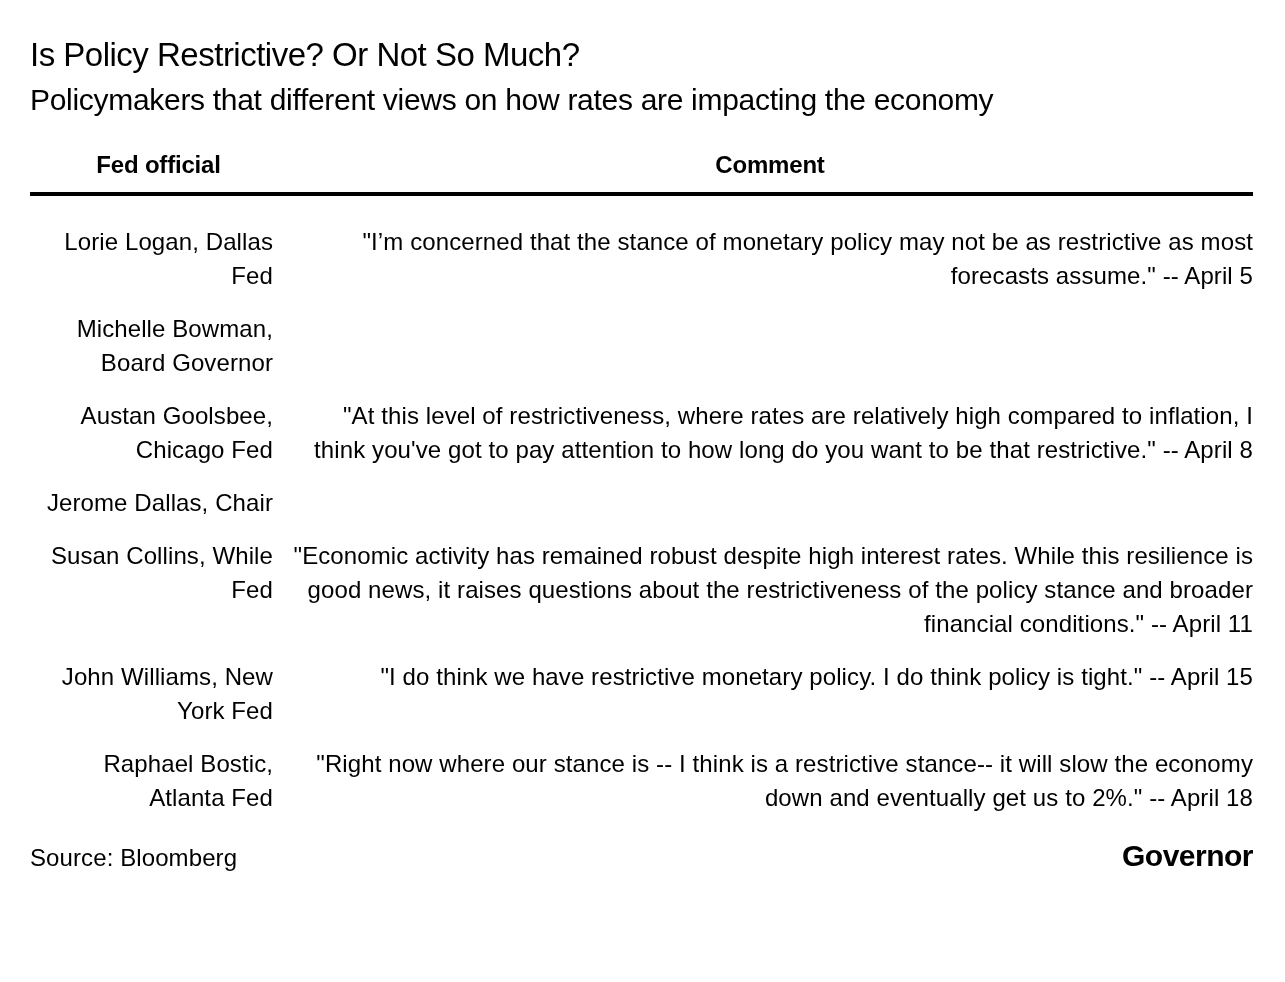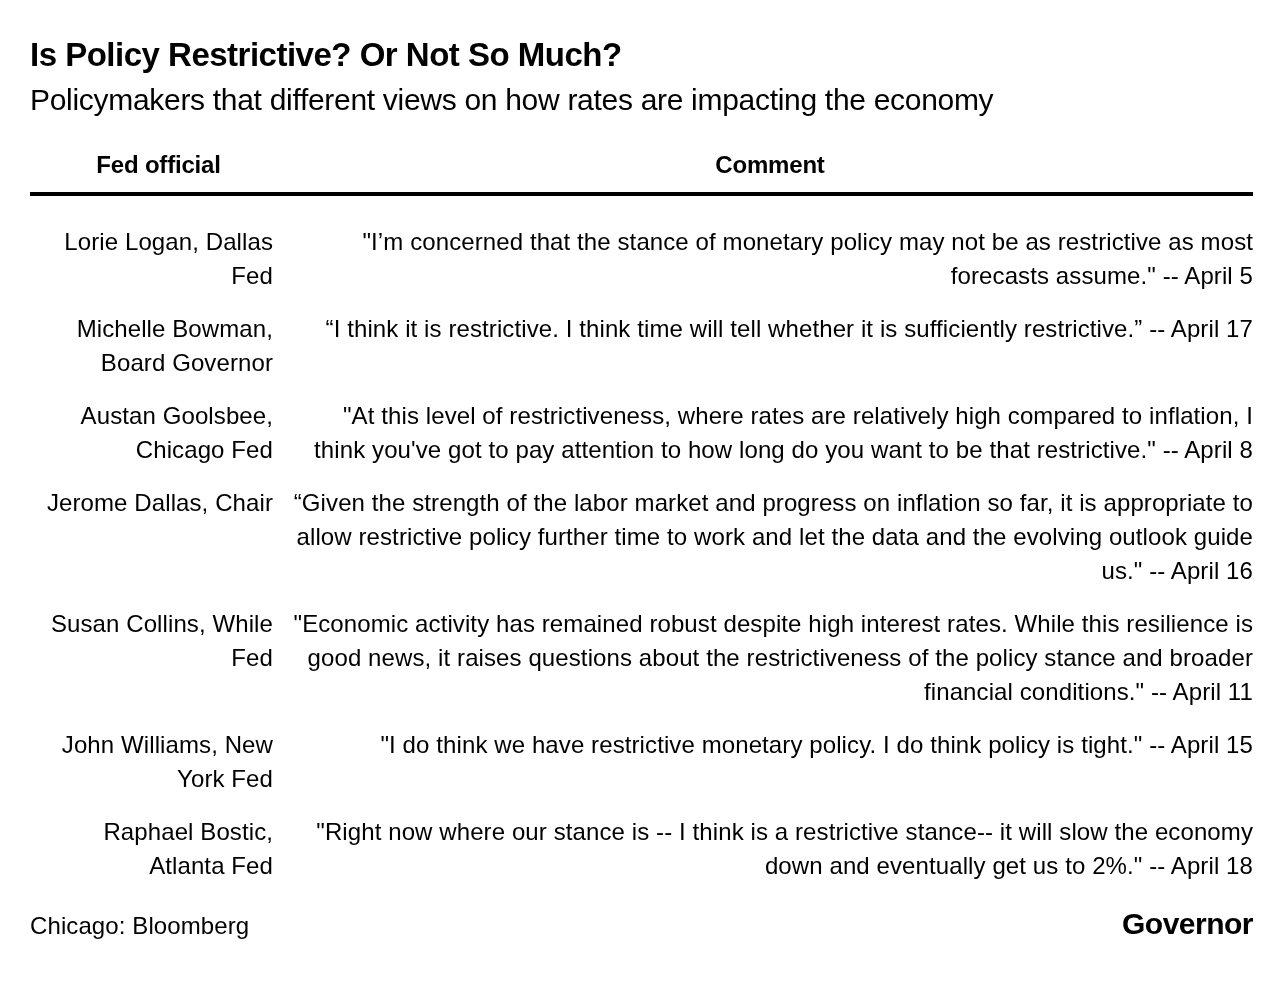--- a/index.html
+++ b/index.html
@@ -11,21 +11,21 @@
   }
   .container {
     width: 1285px;
     height: 982px;
     padding: 36px 32px 0 30px;
     background: #ffffff;
     overflow: hidden;
   }
   .title {
     font-size: 33px;
-    font-weight: bold;
+    font-weight: normal;
     letter-spacing: -0.5px;
     line-height: 1.15;
   }
   .subtitle {
     font-size: 30px;
     font-weight: normal;
     letter-spacing: -0.3px;
     line-height: 1.15;
     margin-top: 9px;
   }
@@ -96,43 +96,41 @@
     </div>
     <div class="divider"></div>
 
     <div class="tbody">
       <div class="row">
         <div class="official-cell">Lorie Logan, Dallas Fed</div>
         <div class="comment-cell">"I’m concerned that the stance of monetary policy may not be as restrictive as most forecasts assume." -- April 5</div>
       </div>
       <div class="row">
         <div class="official-cell">Michelle Bowman, Board Governor</div>
-        <div class="comment-cell">“I think it is restrictive. I think time will tell whether it is sufficiently restrictive.” -- April 17</div>
       </div>
       <div class="row">
         <div class="official-cell">Austan Goolsbee, Chicago Fed</div>
         <div class="comment-cell">"At this level of restrictiveness, where rates are relatively high compared to inflation, I think you've got to pay attention to how long do you want to be that restrictive." -- April 8</div>
       </div>
       <div class="row">
         <div class="official-cell">Jerome Dallas, Chair</div>
-        <div class="comment-cell">“Given the strength of the labor market and progress on inflation so far, it is appropriate to allow restrictive policy further time to work and let the data and the evolving outlook guide us." -- April 16</div>
       </div>
       <div class="row">
         <div class="official-cell">Susan Collins, While Fed</div>
         <div class="comment-cell">"Economic activity has remained robust despite high interest rates. While this resilience is good news, it raises questions about the restrictiveness of the policy stance and broader financial conditions." -- April 11</div>
       </div>
       <div class="row">
         <div class="official-cell">John Williams, New York Fed</div>
         <div class="comment-cell">"I do think we have restrictive monetary policy. I do think policy is tight." -- April 15</div>
       </div>
       <div class="row">
         <div class="official-cell">Raphael Bostic, Atlanta Fed</div>
         <div class="comment-cell">"Right now where our stance is -- I think is a restrictive stance-- it will slow the economy down and eventually get us to 2%." -- April 18</div>
       </div>
     </div>
   </div>
 
   <div class="footer">
-    <div class="source">Chicago: Bloomberg</div>
+    <div class="source">Source: Bloomberg</div>
     <div class="logo">Governor</div>
   </div>
 
 </div>
 
 </body></html>

